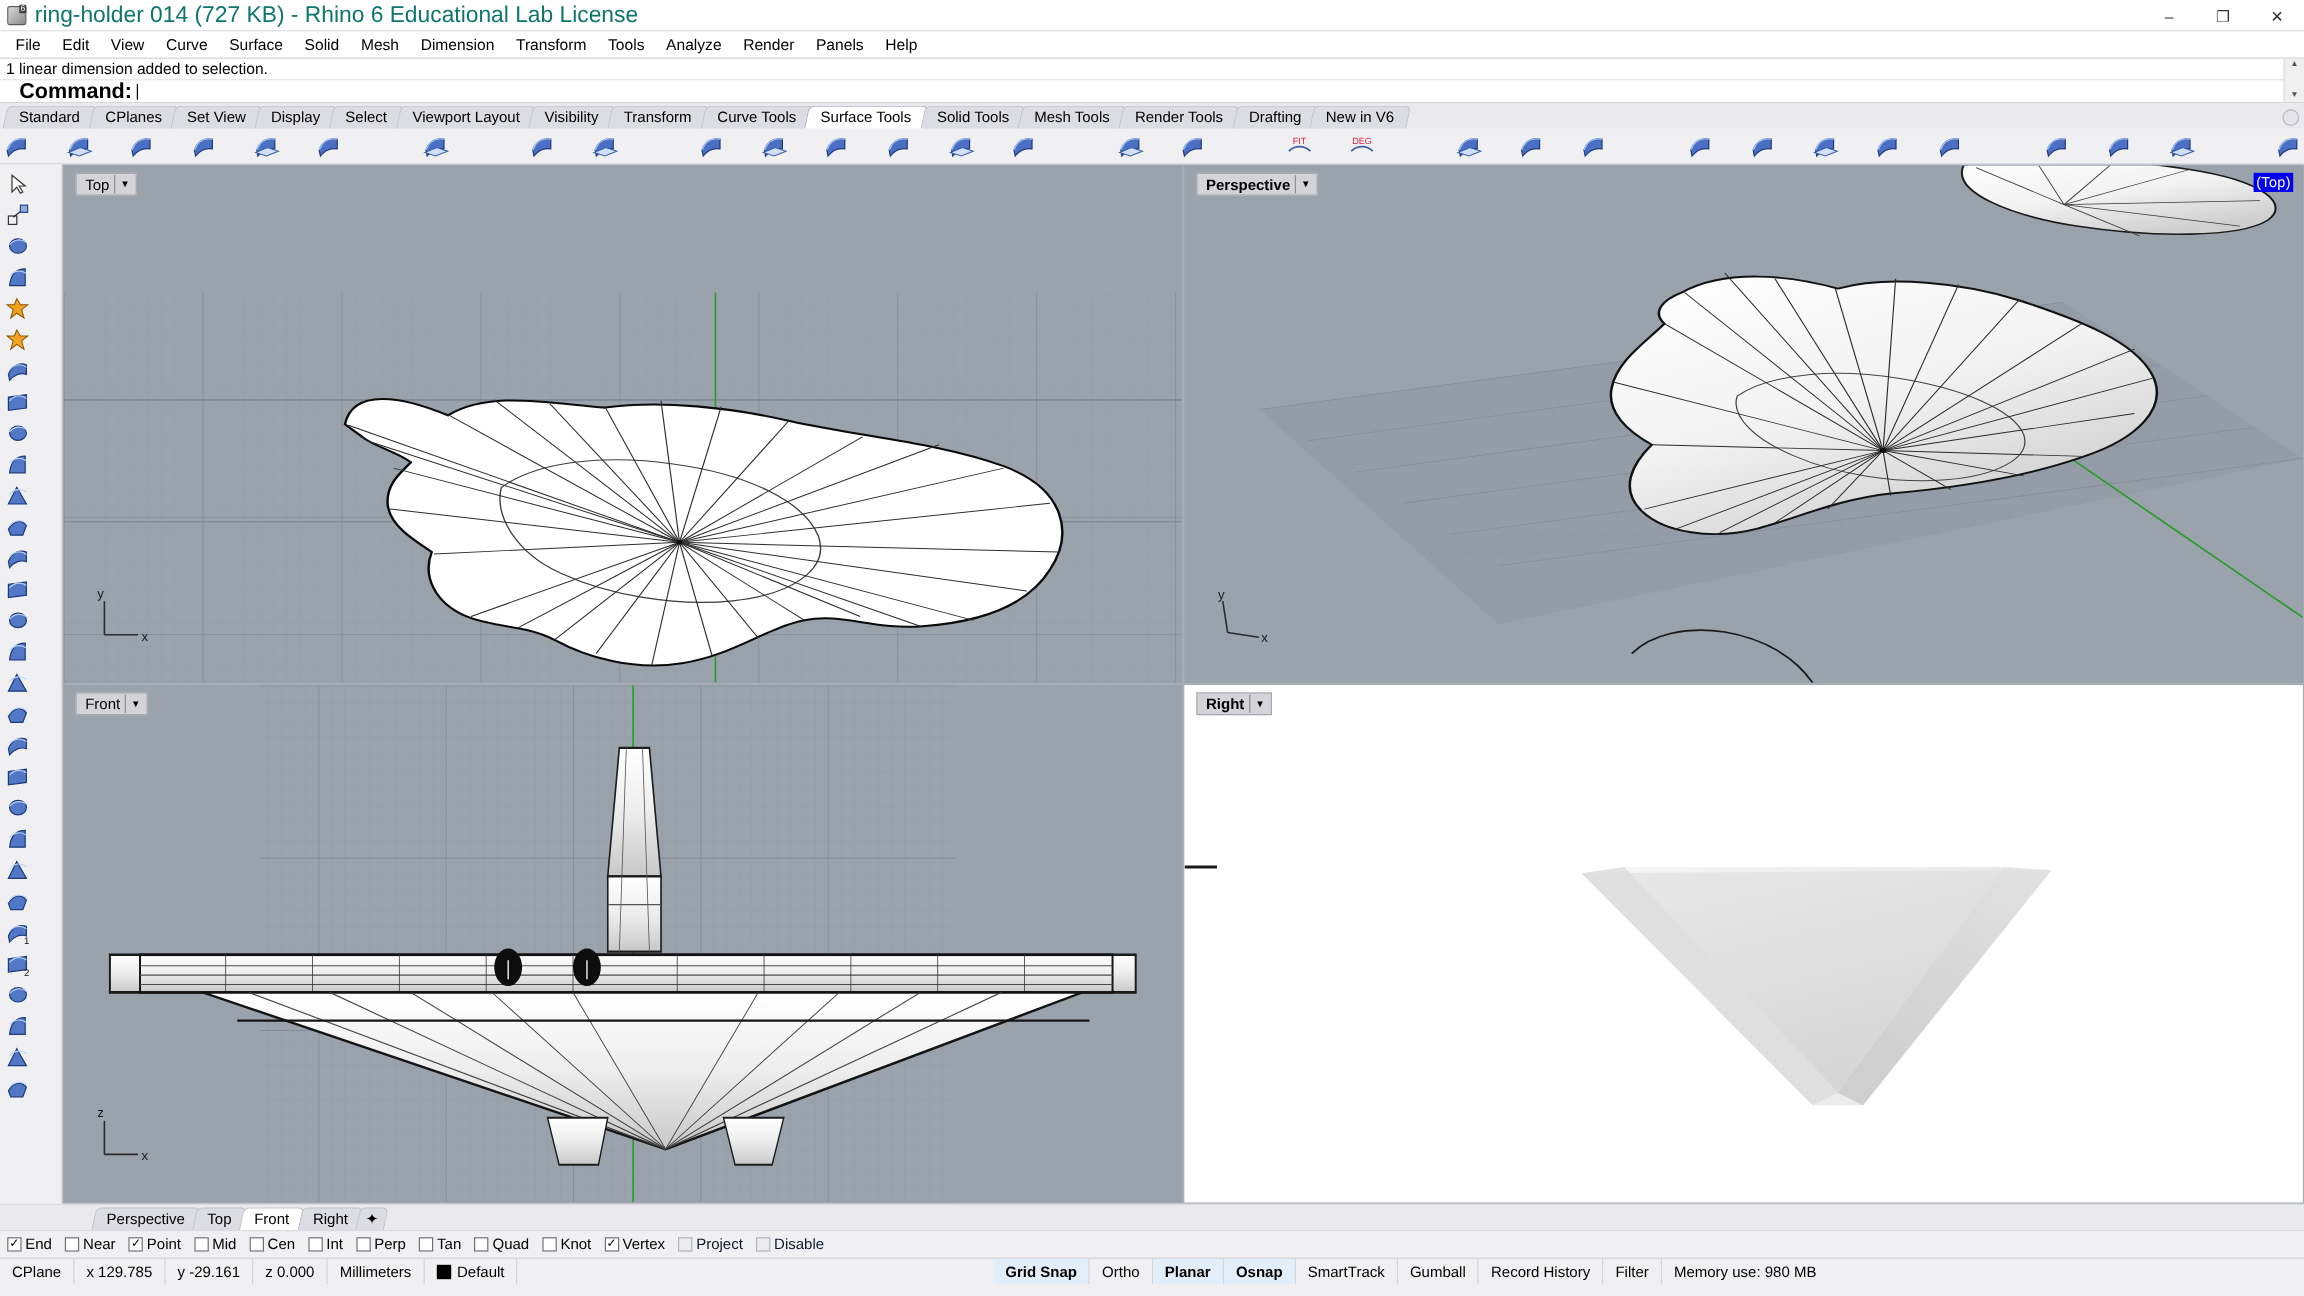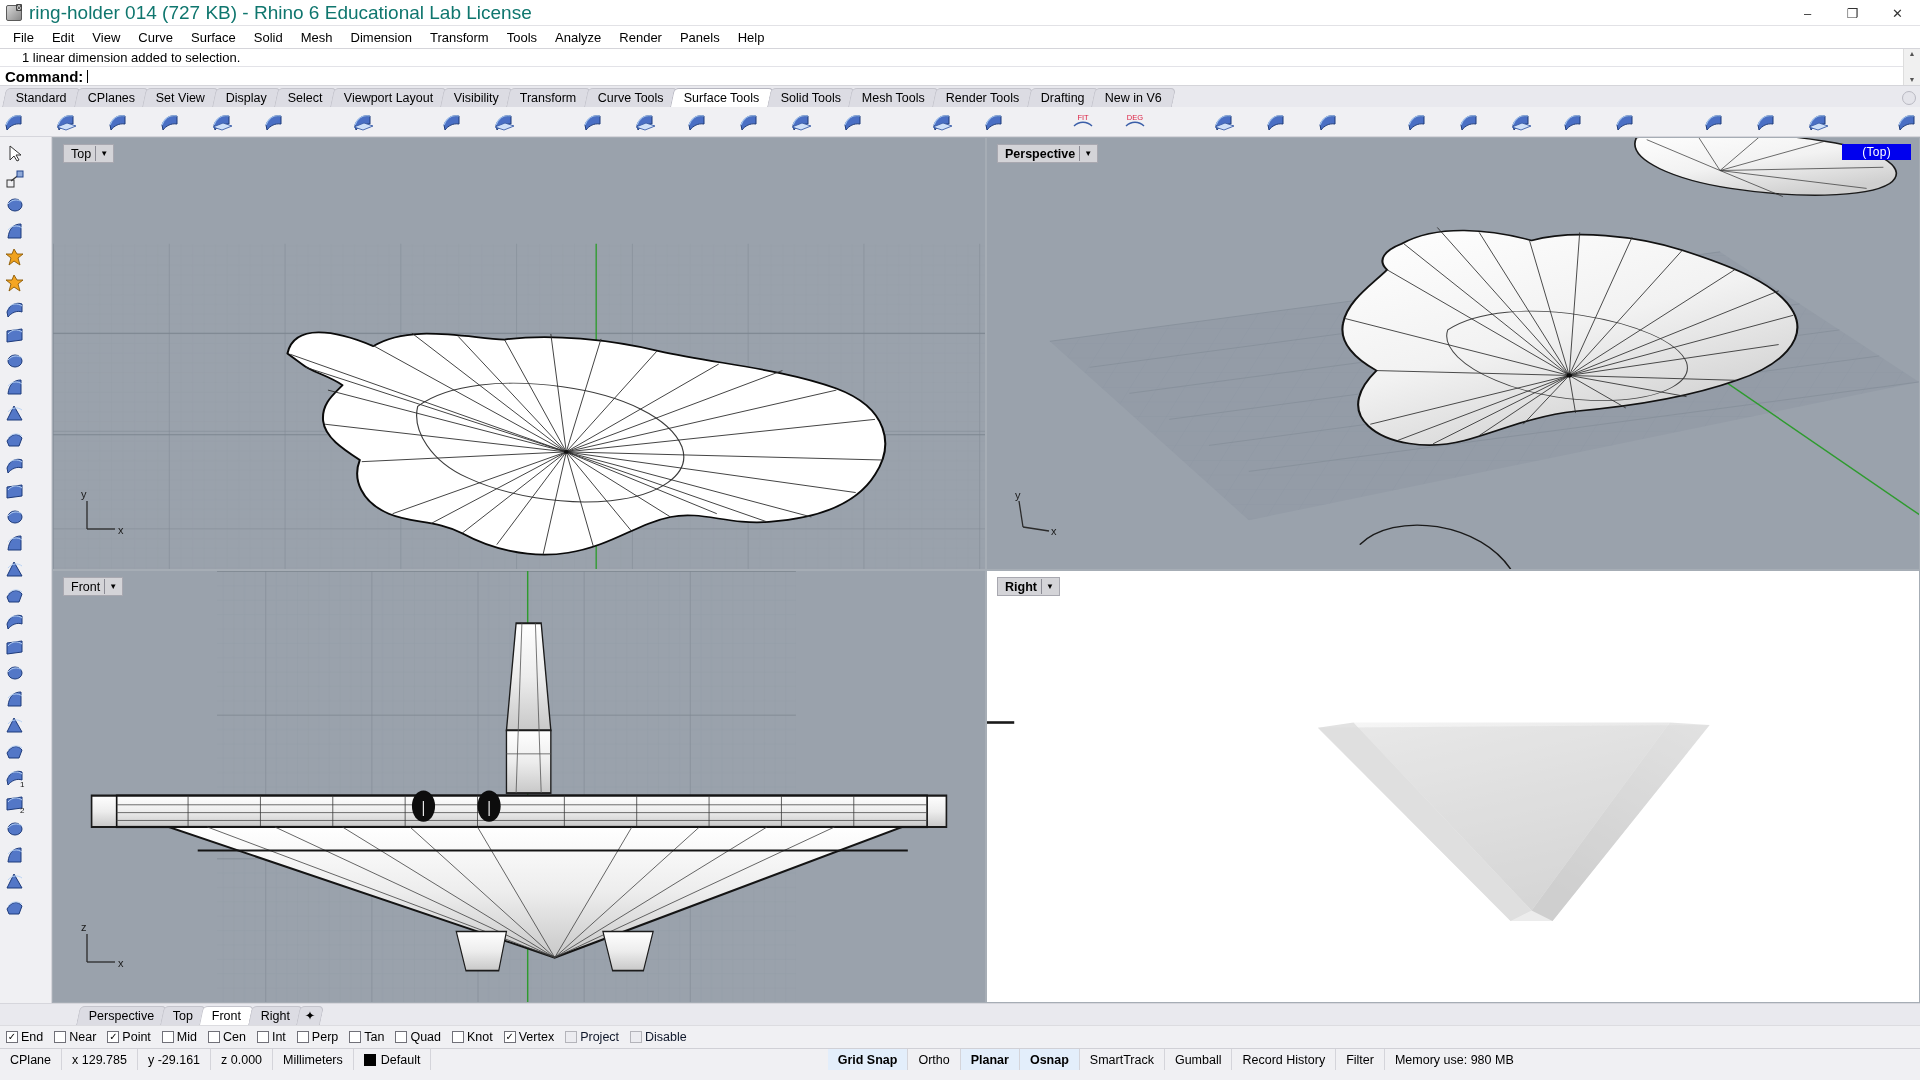--- a/index.html
+++ b/index.html
@@ -34,23 +34,23 @@
 
   
   .menubar {
     height:22px; display:flex; align-items:center;
     background:#ffffff; padding-left:4px;
   }
   .menu-item { padding:2px 9px; font-size:13px; white-space:nowrap; }
 
   
   .cmdarea { background:#ffffff; border:1px solid #d5d5da; border-left:none;border-right:none;position:relative;}
-  .cmd-line { height:17px; line-height:17px; padding-left:22px; font-size:13px; }
+  .cmd-line { height:17px; line-height:17px; padding-left:5px; font-size:13px; }
   .cmd-prompt {
-    height:19px; line-height:19px; padding-left:5px; font-size:15px;
+    height:19px; line-height:19px; padding-left:16px; font-size:18px;
     font-weight:bold; border-top:1px solid #e3e3e8; background:#fff;
     display:flex; align-items:center;
   }
   .cmd-prompt .caret{
     display:inline-block;width:1px;height:13px;background:#000;margin-left:4px;
   }
   .cmd-scroll{
     position:absolute; right:0; top:0; width:17px; height:100%;
     background:#f0f0f0; border-left:1px solid #ddd;
     display:flex; flex-direction:column; justify-content:space-between; align-items:center;
@@ -105,21 +105,21 @@
   .vlabel {
     position:absolute; left:10px; top:6px; z-index:5;
     height:19px; display:flex; align-items:center;
     background:#d4d4d8; border:1px solid #a8a8b0; font-size:12.5px; padding:0 2px 0 7px;
   }
   .vlabel.bold{ font-weight:bold; }
   .vlabel .sep{ width:1px;height:15px;background:#8c8c95;margin:0 4px;}
   .vlabel .arr{ font-size:8px; margin-right:3px; }
   .topbadge{
     position:absolute;right:8px;top:6px;z-index:5;
-    background:#0000ee;color:#fff;font-size:12px;padding:1px 20px;letter-spacing:.3px;
+    background:#0000ee;color:#fff;font-size:12px;padding:1px 2px;letter-spacing:.3px;
   }
   .axis-ind{
     position:absolute; left:28px; bottom:34px; z-index:4;
     font-size:11px; color:#2a2a2a;
   }
 
   
   .viewtabs {
     height:22px; background:#e9e9ee; display:flex; align-items:flex-end;
     padding-left:78px; border-top:1px solid #d6d6dc;

